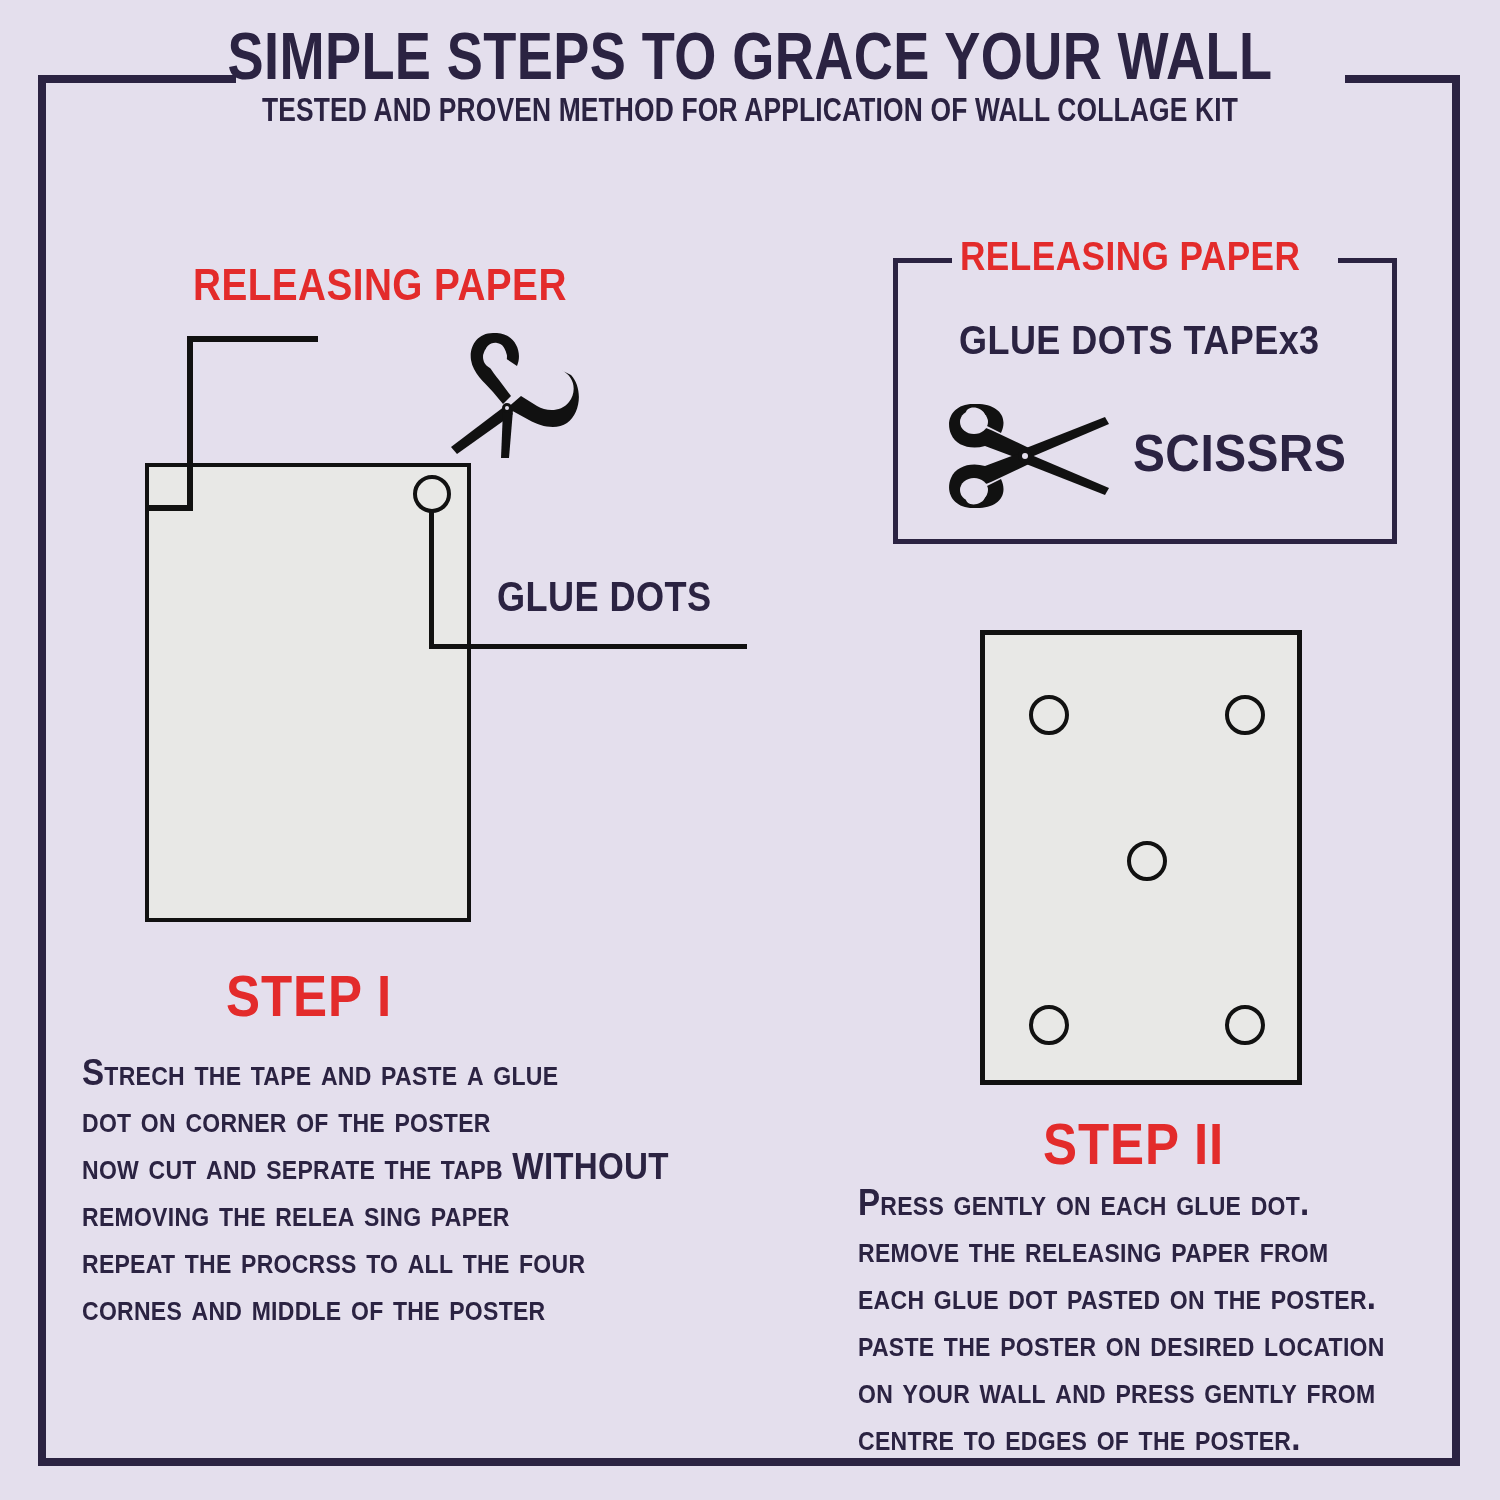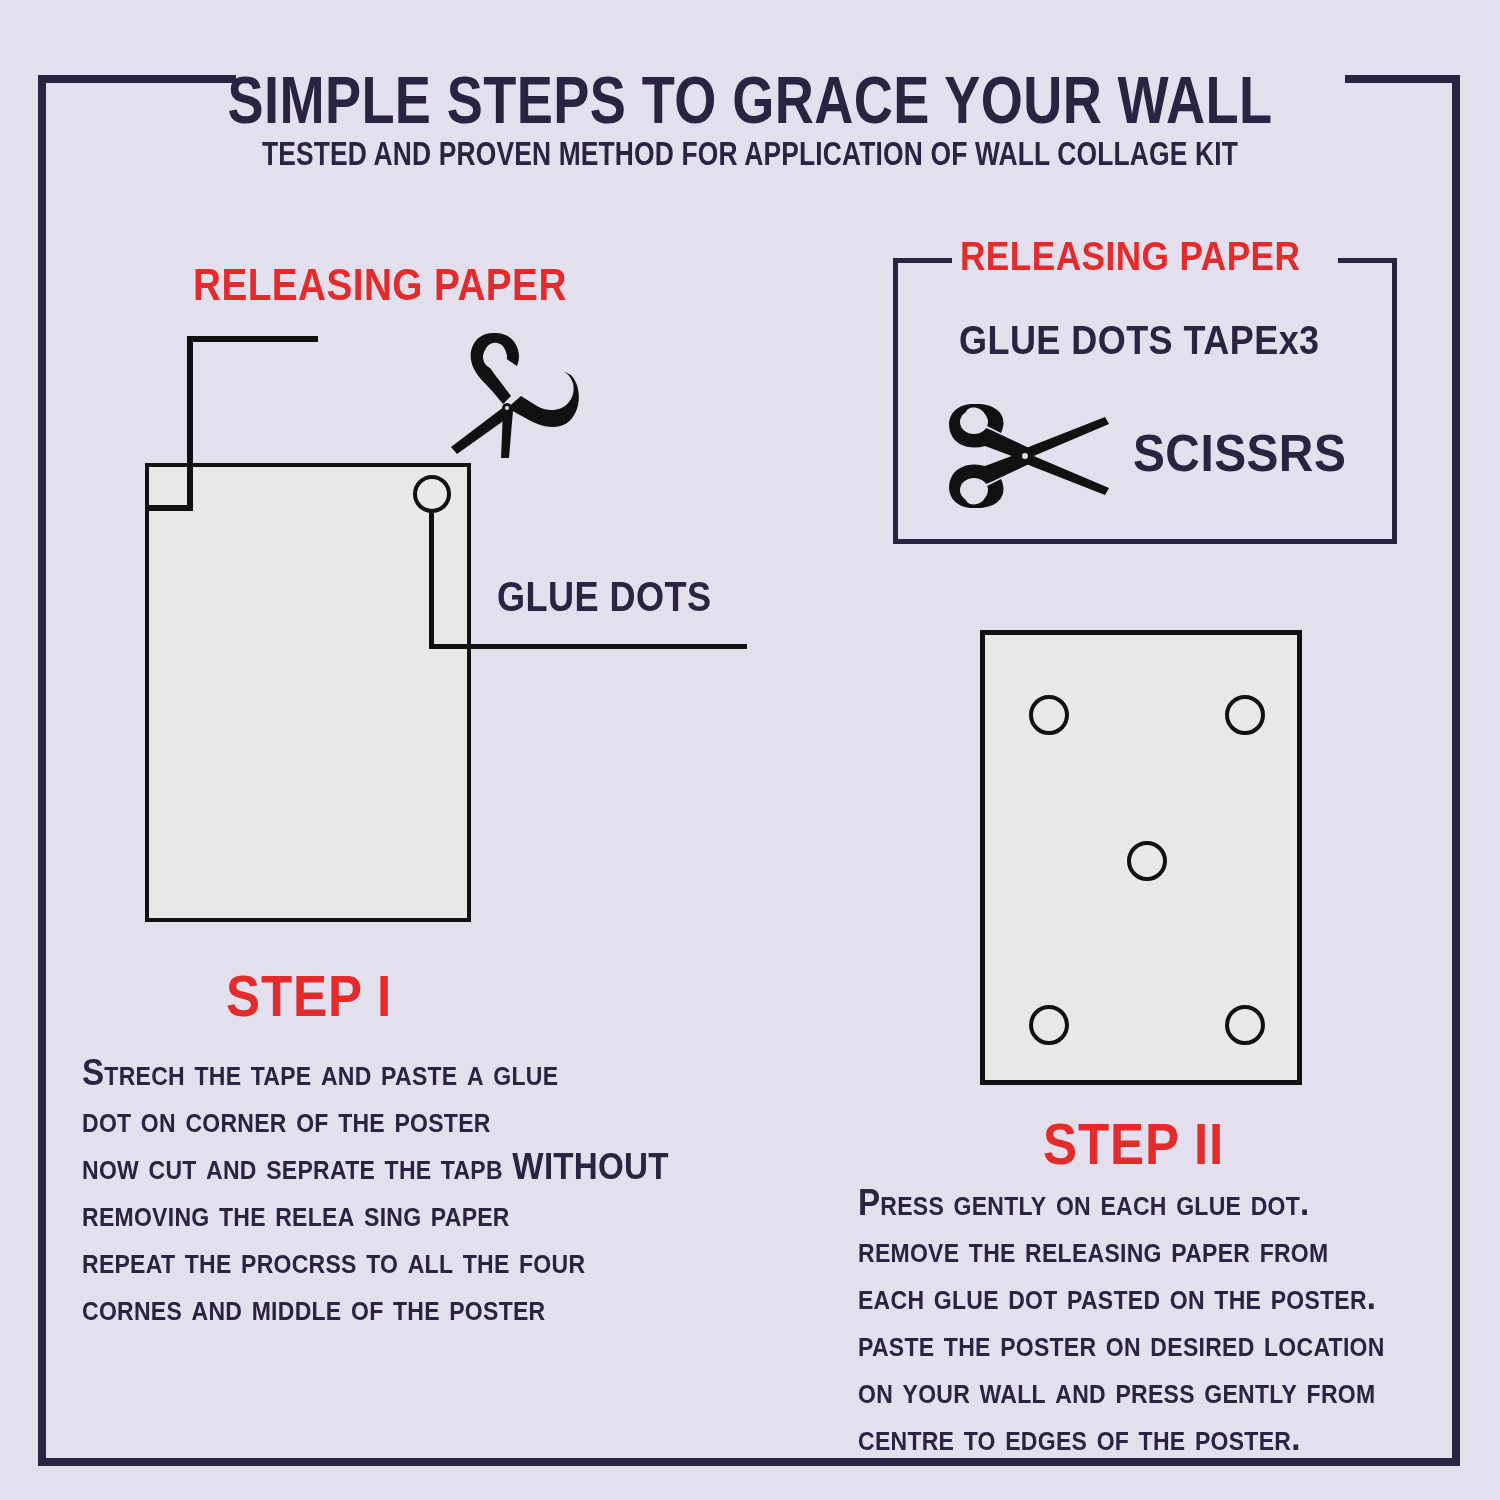--- a/index.html
+++ b/index.html
@@ -51,21 +51,20 @@
     width: 115px; height: 8px;
     background: #2b2342;
   }
 
   
   .header {
     position: absolute;
     left: 0; top: 22px;
     width: 1500px;
     text-align: center;
-    margin-top: 44px;
   }
   .main-title {
     font-family: "Liberation Sans Narrow", "Liberation Sans", sans-serif;
     font-weight: bold;
     font-size: 66px;
     line-height: 68px;
     letter-spacing: 0.5px;
     color: #2b2342;
     transform: scaleX(0.82);
     transform-origin: center top;

